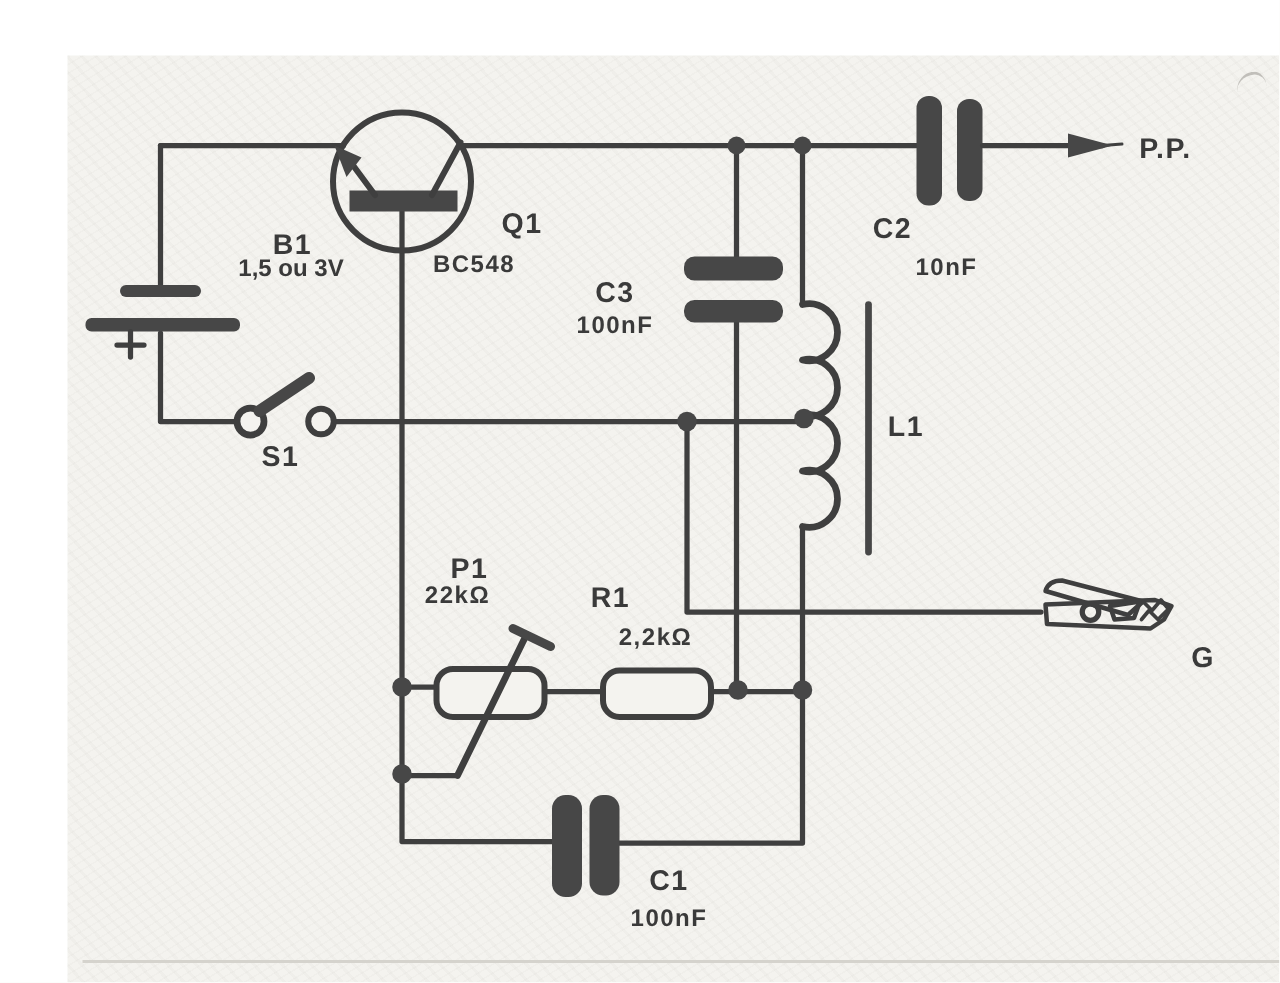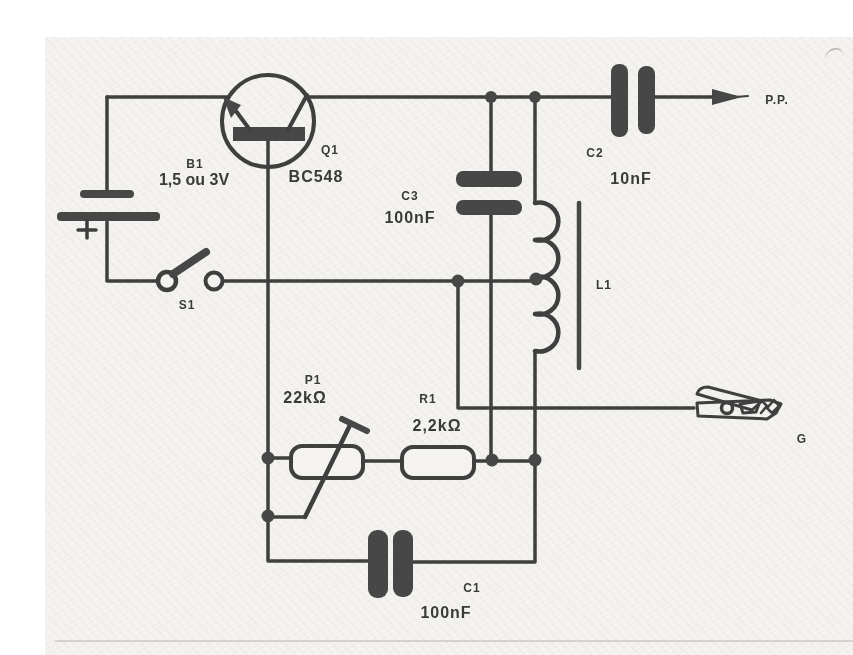--- a/index.html
+++ b/index.html
@@ -6,21 +6,21 @@
   .stage{position:relative;width:853px;height:655px;background:#ffffff;overflow:hidden;
          font-family:"Liberation Sans",sans-serif;}
   .paper{position:absolute;left:45px;top:37px;right:0;bottom:0;background:#f4f3ef;}
   .paper:after{content:"";position:absolute;inset:0;
     background:
       repeating-linear-gradient(47deg, rgba(120,115,105,0.035) 0 2px, rgba(0,0,0,0) 2px 7px),
       repeating-linear-gradient(-31deg, rgba(120,115,105,0.03) 0 1px, rgba(0,0,0,0) 1px 5px);}
   svg.schem{position:absolute;left:0;top:0;}
   .lbl{position:absolute;transform:translate(-50%,-50%);color:#3a3a3a;font-weight:700;
        font-size:16px;letter-spacing:1px;white-space:nowrap;line-height:1;}
-  .lbl.small{font-size:12px;}
+  .lbl.small{font-size:19px;}
   .scan-bottom-line{position:absolute;left:55px;top:640px;width:798px;height:2px;background:#d5d3cd;}
   .scan-mark{position:absolute;left:824px;top:48px;width:20px;height:10px;
      border-top:2px solid #b5b3ae;border-radius:60% 40% 0 0/100% 90% 0 0;transform:rotate(-8deg);opacity:.8;}
 </style>
 </head>
 <body>
 
 <div class="stage">
   <div class="paper"></div>
   <div class="scan-mark"></div>
@@ -125,29 +125,29 @@
       <circle cx="536" cy="279" r="6.5"></circle>
       <circle cx="268" cy="458" r="6.5"></circle>
       <circle cx="268" cy="516" r="6.5"></circle>
       <circle cx="492" cy="460" r="6.5"></circle>
       <circle cx="535" cy="460" r="6.5"></circle>
     </g>
   </svg>
 
   <div class="lbl small" style="left:195px;top:164px">B1</div>
   <div class="lbl" style="left:194px;top:180px;letter-spacing:0">1,5 ou 3V</div>
-  <div class="lbl small" style="left:330px;top:150px">Q1</div>
+  <div class="lbl small" style="left:348px;top:150px">Q1</div>
   <div class="lbl" style="left:316px;top:177px">BC548</div>
   <div class="lbl small" style="left:187px;top:305px">S1</div>
   <div class="lbl small" style="left:410px;top:196px">C3</div>
   <div class="lbl" style="left:410px;top:218px">100nF</div>
   <div class="lbl small" style="left:595px;top:153px">C2</div>
   <div class="lbl" style="left:631px;top:179px">10nF</div>
   <div class="lbl small" style="left:604px;top:285px">L1</div>
   <div class="lbl small" style="left:313px;top:380px">P1</div>
   <div class="lbl" style="left:305px;top:398px">22kΩ</div>
-  <div class="lbl small" style="left:428px;top:399px">R1</div>
+  <div class="lbl small" style="left:407px;top:399px">R1</div>
   <div class="lbl" style="left:437px;top:426px">2,2kΩ</div>
-  <div class="lbl small" style="left:472px;top:588px">C1</div>
+  <div class="lbl small" style="left:446px;top:588px">C1</div>
   <div class="lbl" style="left:446px;top:613px">100nF</div>
   <div class="lbl small" style="left:777px;top:100px">P.P.</div>
   <div class="lbl small" style="left:802px;top:439px">G</div>
 </div>
 
 </body></html>

